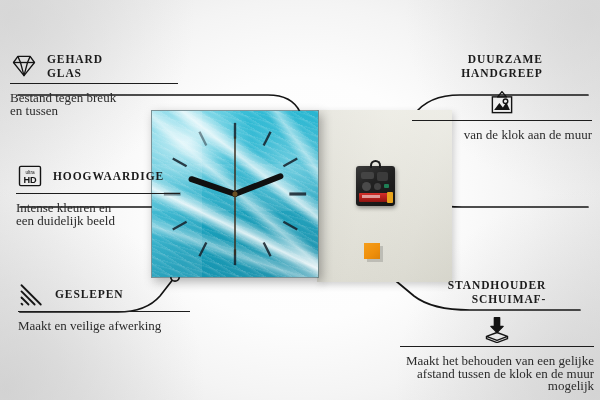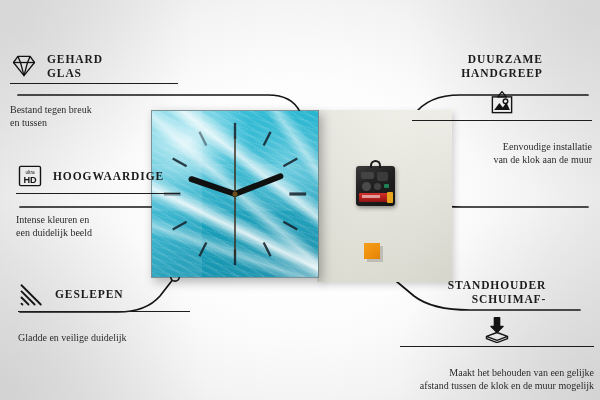--- a/index.html
+++ b/index.html
@@ -127,24 +127,24 @@
     font-size: 11.5px;
     letter-spacing: .9px;
     line-height: 14px;
     color: #1b1b1b;
     text-transform: uppercase;
   }
   .callout.right .title { text-align: right; }
   .rule { height: 1.4px; background: #1d1d1d; margin-top: 3px; }
   .desc {
     font-family: "Liberation Serif", serif;
-    font-size: 10px;
+    font-size: 13px;
     line-height: 12.4px;
     color: #2b2b2b;
-    margin-top: 20px;
+    margin-top: 8px;
   }
   .callout.right .desc { text-align: right; }
   .icon { flex: 0 0 auto; width: 28px; height: 28px; display:block; }
 
   
   #callout-gehard-glas   { left: 10px;  top: 52px;  width: 168px; }
   #callout-hd-print      { left: 16px;  top: 162px; width: 164px; }
   #callout-geslepen      { left: 18px;  top: 280px; width: 172px; }
   #callout-handgreep     { left: 412px; top: 52px;  width: 180px; }
   #callout-mechanisme    { left: 420px; top: 168px; width: 172px; }
@@ -275,42 +275,41 @@
           <line x1="4" y1="20" x2="12" y2="28"></line>
           <line x1="4" y1="27" x2="5" y2="28"></line>
         </g>
       </svg>
       <div>
         <div class="title">GESLEPEN</div>
       </div>
     </div>
     <div class="rule"></div>
     <div class="desc">
-      <div>Gladde en veilige duidelijk</div>
+      <div>Maakt en veilige afwerking</div>
     </div>
   </div>
 
   <div class="callout right" id="callout-handgreep">
     <div class="head">
       <div>
         <div class="title">DUURZAME</div>
         <div class="title">HANDGREEP</div>
       </div>
       <svg class="icon" viewBox="0 0 32 32">
         <g fill="none" stroke="#141414" stroke-width="1.6">
           <path d="M16 3 L11 9 H21 Z" stroke-linejoin="round"></path>
           <rect x="5" y="9" width="22" height="18"></rect>
           <path d="M7 24 L13 16 L17 21 L21 15 L25 24 Z" fill="#141414" stroke="none"></path>
           <circle cx="20" cy="14" r="2.6"></circle>
         </g>
       </svg>
     </div>
     <div class="rule"></div>
     <div class="desc">
-      <div>Eenvoudige installatie</div>
       <div>van de klok aan de muur</div>
     </div>
   </div>
 
 
   <div class="callout right" id="callout-standhouder">
     <div class="head">
       <div>
         <div class="title">STANDHOUDER</div>
         <div class="title">SCHUIMAF-</div>

